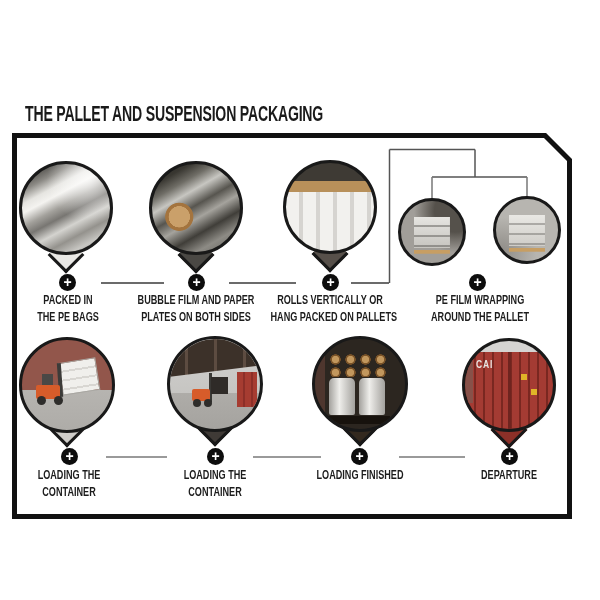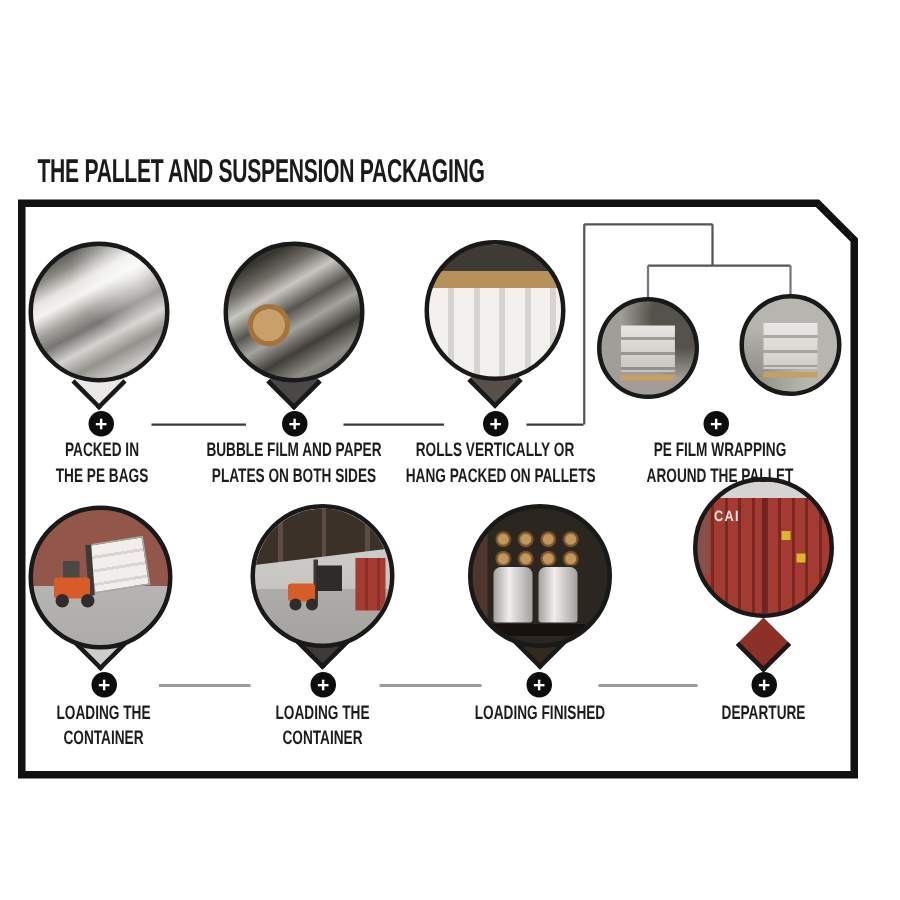--- a/index.html
+++ b/index.html
@@ -207,21 +207,21 @@
     <div class="wroll" style="left:49%;"></div>
     <div class="floorstrip"></div>
   </div>
   <div class="badge" style="left:351px; top:448px;">+</div>
   <div class="caption" style="left:275px; top:466px;">
     <div>LOADING FINISHED</div>
     <div></div>
   </div>
 
   <div class="tail" style="left:496px; top:417px; background:#8c3028;"></div>
-  <div class="photo p8" style="left:462px; top:318px; width:94px; height:94px;">
+  <div class="photo p8" style="left:462px; top:338px; width:94px; height:94px;">
     <div class="neighbor"></div>
     <div class="gap"></div>
     <div class="code">CAI</div>
     <div class="stick" style="right:18%; top:55%;"></div>
     <div class="stick" style="right:30%; top:38%;"></div>
   </div>
   <div class="badge" style="left:501px; top:448px;">+</div>
   <div class="caption" style="left:424px; top:466px;">
     <div>DEPARTURE</div>
     <div></div>

